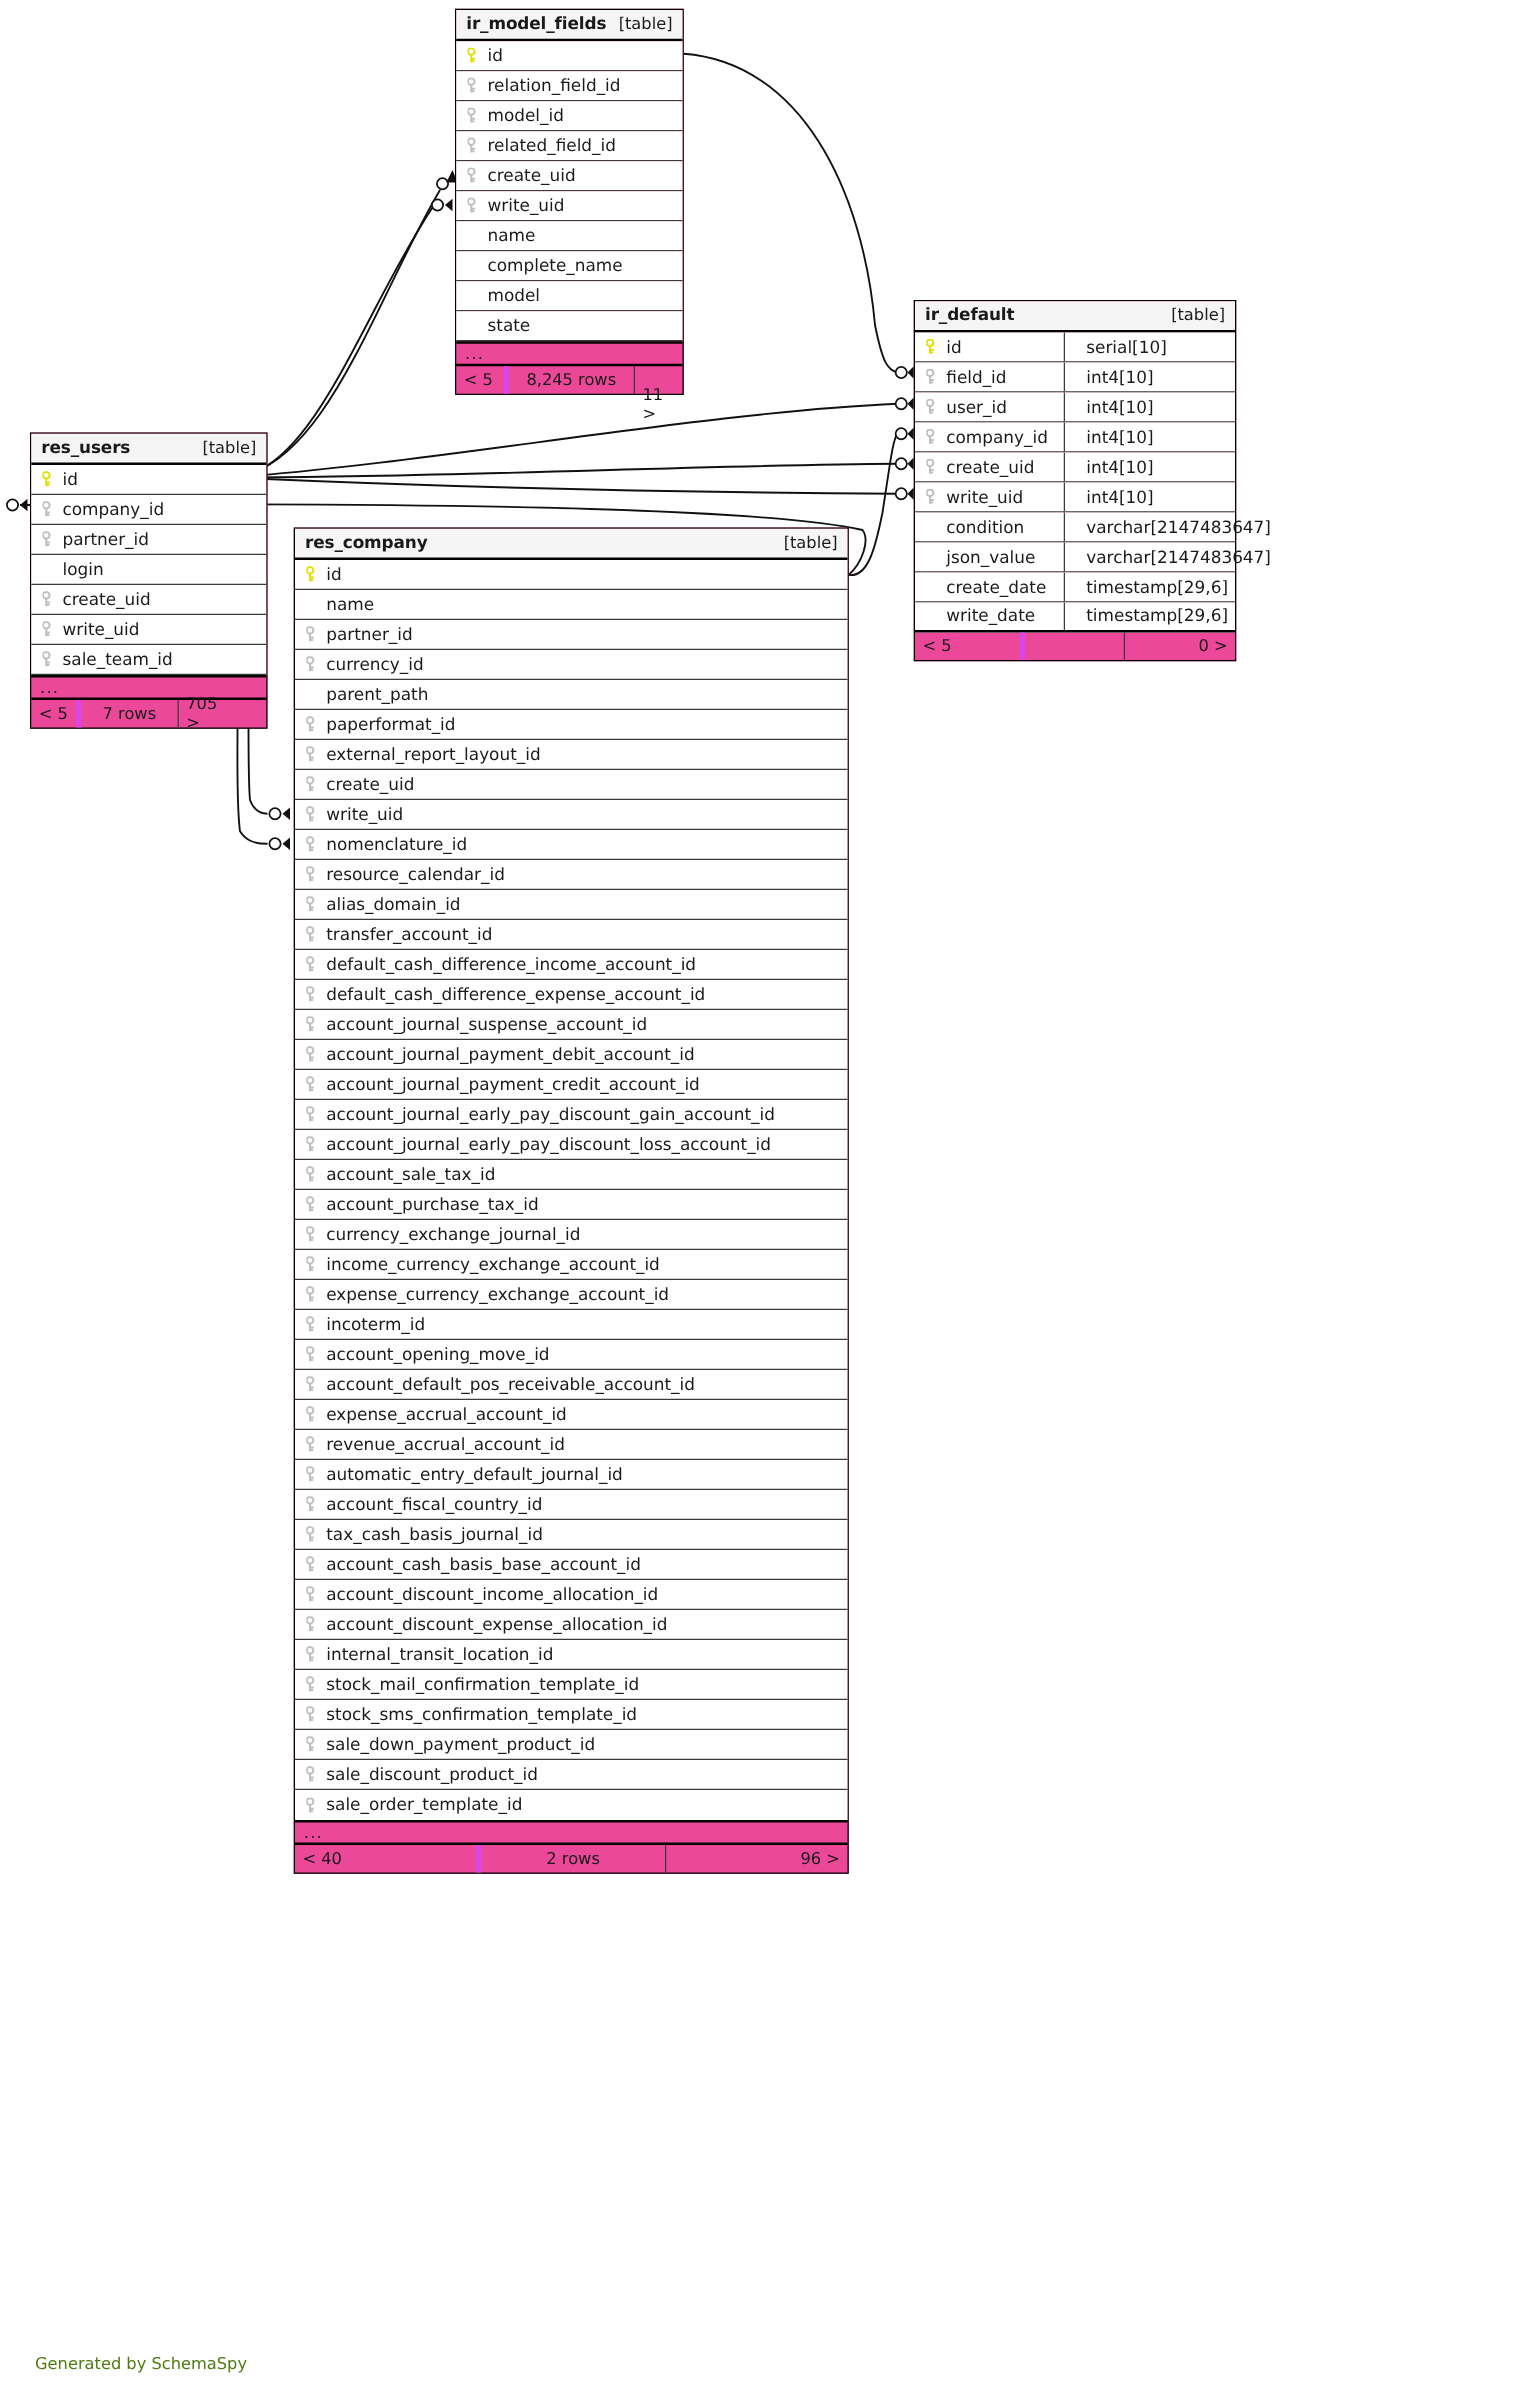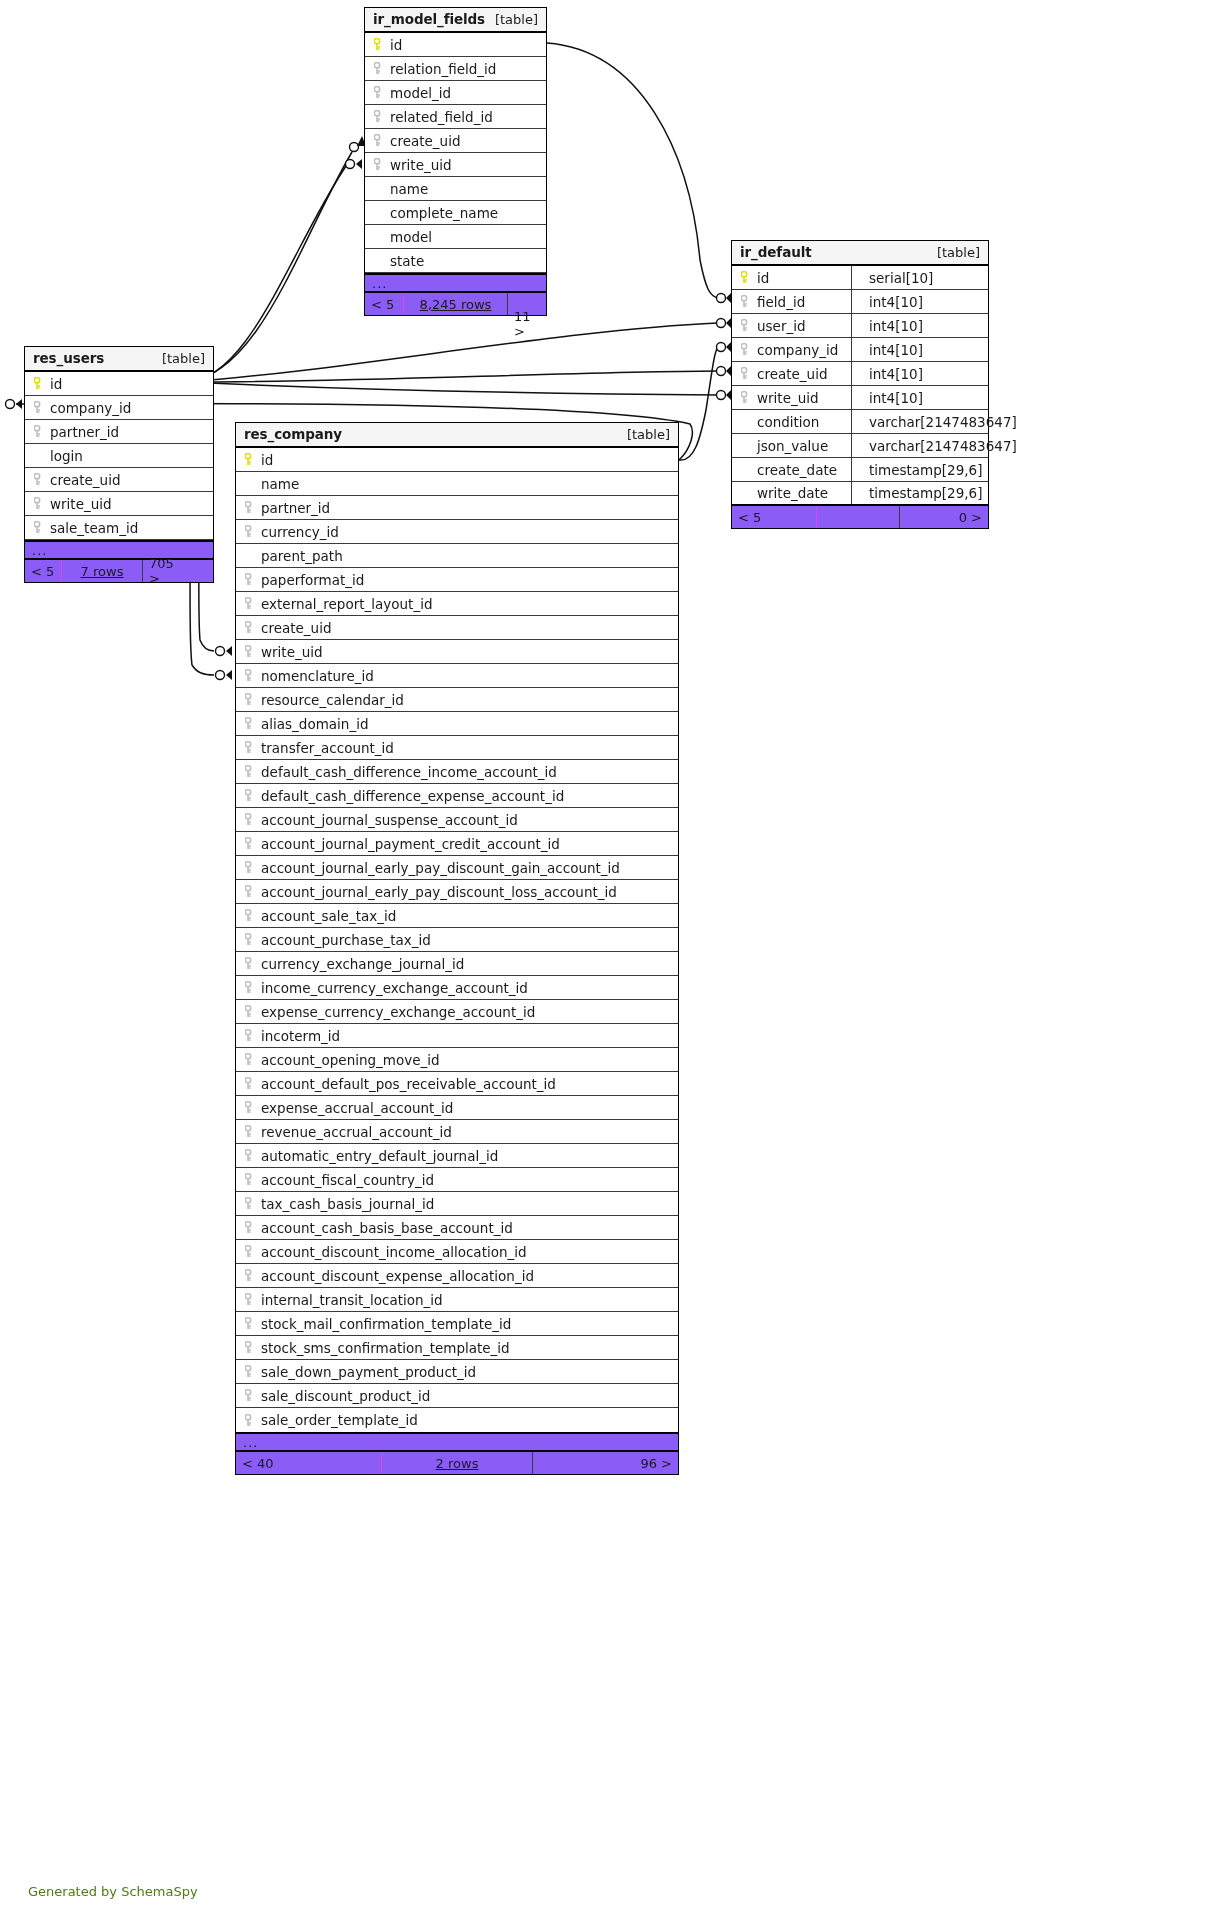--- a/index.html
+++ b/index.html
@@ -24,21 +24,21 @@
     position: absolute;
     left: 0; top: 0;
     width: 1221px;
     height: 1911px;
     pointer-events: none;
     z-index: 1;
   }
   .table-box {
     position: absolute;
     border: 1px solid #000000;
-    background: #8b5cf6;
+    background: #ec4899;
     box-sizing: border-box;
     z-index: 2;
     font-size: 13.5px;
     color: #1a1a1a;
   }
   .tbl-header {
     display: flex;
     justify-content: space-between;
     align-items: center;
     background: #f5f5f5;
@@ -113,21 +113,21 @@
     box-sizing: border-box;
   }
   .footer-cell {
     height: 100%;
     display: flex;
     align-items: center;
     box-sizing: border-box;
     padding: 0 6px;
   }
   .fc-left { justify-content: flex-start; }
-  .fc-mid  { justify-content: center; border-left: 1px solid #d946ef; border-right: 1px solid #3a3a3a; text-decoration: underline; }
+  .fc-mid  { justify-content: center; border-left: 4px solid #d946ef; border-right: 1px solid #3a3a3a; }
   .fc-right{ justify-content: flex-end; }
   .credit {
     position: absolute;
     left: 28px;
     top: 1884px;
     font-size: 13px;
     color: #4d7c0f;
     z-index: 3;
   }
   
@@ -672,20 +672,31 @@
           </span>
         </div>
         <div class="tbl-row">
           <span class="col-name">
             <span class="keyslot">
               <svg class="key" viewBox="0 0 11 13">
                 <circle cx="3" cy="3.2" r="2.7" fill="none" stroke="#bfbfbf" stroke-width="1.6"></circle>
                 <path d="M3 6 L3 12 M3 9 L6 9 M3 11 L5.5 11" stroke="#bfbfbf" stroke-width="1.6" fill="none"></path>
               </svg>
             </span>
+            <span class="lbl">account_journal_payment_debit_account_id</span>
+          </span>
+        </div>
+        <div class="tbl-row">
+          <span class="col-name">
+            <span class="keyslot">
+              <svg class="key" viewBox="0 0 11 13">
+                <circle cx="3" cy="3.2" r="2.7" fill="none" stroke="#bfbfbf" stroke-width="1.6"></circle>
+                <path d="M3 6 L3 12 M3 9 L6 9 M3 11 L5.5 11" stroke="#bfbfbf" stroke-width="1.6" fill="none"></path>
+              </svg>
+            </span>
             <span class="lbl">account_journal_payment_credit_account_id</span>
           </span>
         </div>
         <div class="tbl-row">
           <span class="col-name">
             <span class="keyslot">
               <svg class="key" viewBox="0 0 11 13">
                 <circle cx="3" cy="3.2" r="2.7" fill="none" stroke="#bfbfbf" stroke-width="1.6"></circle>
                 <path d="M3 6 L3 12 M3 9 L6 9 M3 11 L5.5 11" stroke="#bfbfbf" stroke-width="1.6" fill="none"></path>
               </svg>

